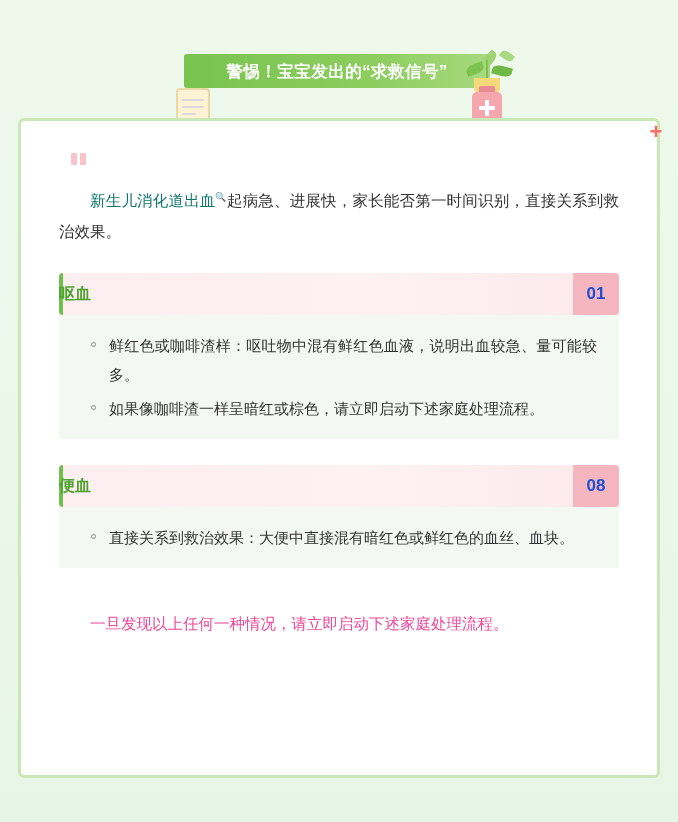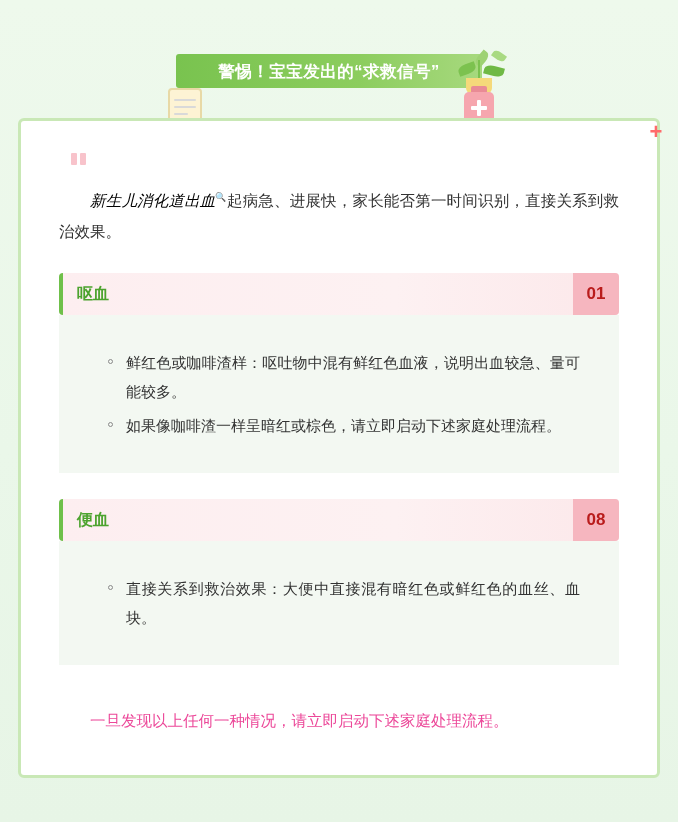--- a/index.html
+++ b/index.html
@@ -19,21 +19,21 @@
     width: 678px;
     height: 822px;
     background: linear-gradient(180deg, #eef9ec 0%, #eaf7e9 55%, #e7f5e6 100%);
     box-sizing: border-box;
   }
 
   
   .banner {
     position: absolute;
     top: 40px;
-    left: 0;
+    left: 8px;
     width: 614px;
     height: 60px;
   }
   .banner-bar {
     position: absolute;
     left: 176px;
     top: 14px;
     width: 306px;
     height: 34px;
     background: linear-gradient(90deg, #79c34f 0%, #8ccd5e 60%, #a7d97e 100%);
@@ -207,22 +207,21 @@
 
   .intro {
     margin: 42px 12px 0 12px;
     font-size: 15.5px;
     line-height: 2;
     color: #333333;
     text-indent: 2em;
     text-align: justify;
   }
   .kw {
-    color: #000000;
-    font-style: italic;
+    color: #0f766e;
   }
   .sup-search {
     font-size: 9px;
     vertical-align: super;
     color: #5b9bd5;
   }
 
   
   .section {
     margin: 26px 12px 0 12px;
@@ -236,47 +235,47 @@
     overflow: hidden;
   }
   .sec-head .bar {
     position: absolute;
     left: 0; top: 0;
     width: 4px; height: 42px;
     background: #6fc04a;
   }
   .sec-title {
     position: absolute;
-    left: 18px;
+    left: 0;
     top: 0;
     line-height: 42px;
     font-size: 16px;
     font-weight: bold;
     color: #4ca32e;
   }
   .sec-num {
     position: absolute;
     right: 0;
     top: 0;
     width: 46px;
     height: 42px;
     background: #f6b6bf;
-    color: #b91c1c;
+    color: #1d4ed8;
     font-size: 17px;
     font-weight: bold;
     text-align: center;
     line-height: 42px;
   }
   .sec-body {
     background: #f3f8f2;
     padding: 16px 22px 16px 30px;
     box-sizing: border-box;
   }
   .sec-body ul {
-    margin: 17px;
+    margin: 0;
     padding: 0;
     list-style: none;
   }
   .sec-body li {
     position: relative;
     padding-left: 20px;
     font-size: 15px;
     line-height: 1.95;
     color: #333333;
     margin-bottom: 4px;

